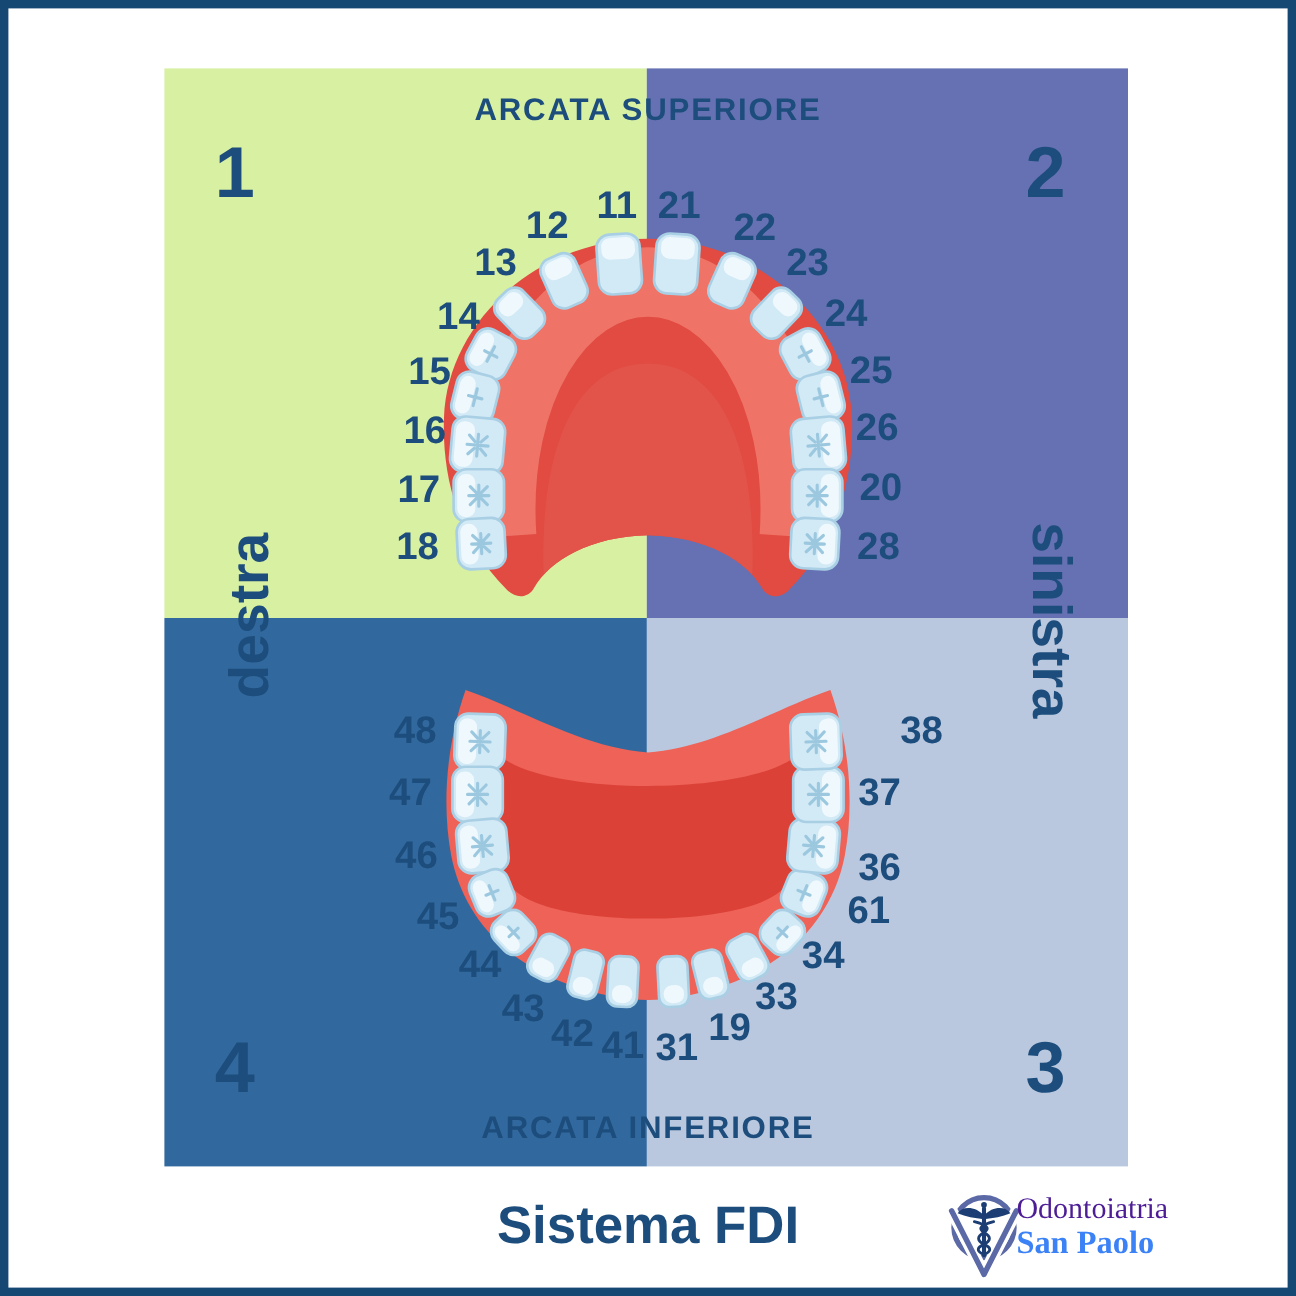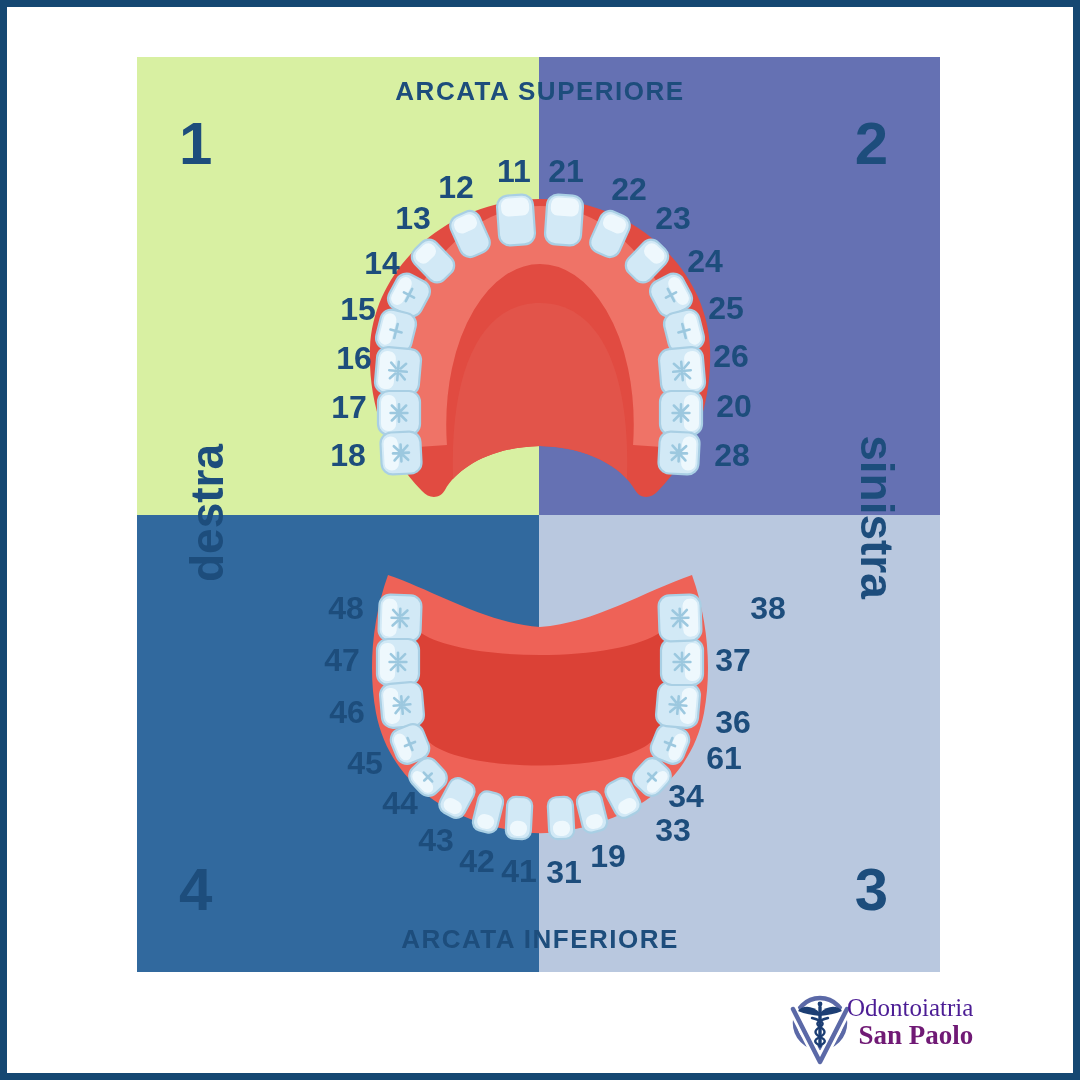--- a/index.html
+++ b/index.html
@@ -28,21 +28,21 @@
   #upper-arch{left:360px;top:185px;}
   #lower-arch{left:360px;top:565px;}
   .tooth-num{position:absolute;transform:translate(-50%,-50%);font-size:32px;font-weight:700;
              color:var(--navy,#1d4d7c);line-height:1;}
   .title{position:absolute;left:540px;top:1022px;transform:translate(-50%,-50%);
          font-size:44px;font-weight:700;color:var(--navy,#1d4d7c);white-space:nowrap;}
   .logo{position:absolute;left:785px;top:988px;width:230px;height:84px;}
   .logo-emblem{position:absolute;left:0;top:0;}
   .logo-text{position:absolute;left:62px;top:6px;font-family:"Liberation Serif","DejaVu Serif",serif;line-height:1.08;}
   .logo-line1{font-size:25px;font-weight:400;color:#4c1d95;}
-  .logo-line2{font-size:27px;font-weight:700;color:#701a75;text-align:right;}
+  .logo-line2{font-size:27px;font-weight:700;color:#3b82f6;}
 </style>
 </head>
 <body>
 
 <div class="page">
   <div class="frame"></div>
 
   <div class="quadrants">
     <div class="q q1" style="background: rgb(216, 240, 162);"></div>
     <div class="q q2" style="background: rgb(101, 113, 179);"></div>
@@ -289,28 +289,29 @@
       <span class="tooth-num" style="left: 346px; top: 608px;">48</span>
       <span class="tooth-num" style="left: 342px; top: 660px;">47</span>
       <span class="tooth-num" style="left: 347px; top: 712px;">46</span>
       <span class="tooth-num" style="left: 365px; top: 763px;">45</span>
       <span class="tooth-num" style="left: 400px; top: 803px;">44</span>
       <span class="tooth-num" style="left: 436px; top: 840px;">43</span>
       <span class="tooth-num" style="left: 477px; top: 861px;">42</span>
       <span class="tooth-num" style="left: 519px; top: 871px;">41</span>
       <span class="tooth-num" style="left: 564px; top: 872px;">31</span>
       <span class="tooth-num" style="left: 608px; top: 856px;">19</span>
-      <span class="tooth-num" style="left: 647px; top: 830px; margin-left: 26px;">33</span>
+      <span class="tooth-num" style="left: 647px; top: 830px;">33</span>
       <span class="tooth-num" style="left: 686px; top: 796px;">34</span>
       <span class="tooth-num" style="left: 724px; top: 758px;">61</span>
       <span class="tooth-num" style="left: 733px; top: 711px; margin-top: 11px;">36</span>
       <span class="tooth-num" style="left: 733px; top: 660px;">37</span>
       <span class="tooth-num" style="left: 730px; top: 608px; margin-left: 38px;">38</span>
     </div>
 
+  <div class="title">Sistema FDI</div>
 
   <div class="logo">
     <svg class="logo-emblem" width="70" height="84" viewBox="0 0 70 84">
       <circle cx="35" cy="35" r="25" fill="#ffffff" stroke="#5b69a7" stroke-width="4.5"></circle>
       <path d="M 8 21 L 35 74 L 62 21" fill="none" stroke="#ffffff" stroke-width="10" stroke-linecap="round" stroke-linejoin="round"></path>
       <path d="M 8 21 L 35 74 L 62 21" fill="none" stroke="#5b69a7" stroke-width="4.5" stroke-linecap="round" stroke-linejoin="round"></path>
       <g stroke="#1c3e74" fill="none" stroke-linecap="round">
         <circle cx="35" cy="16" r="2.4" fill="#1c3e74" stroke="none"></circle>
         <path d="M 35 19 V 58" stroke-width="3.4"></path>
         <path d="M 35 25 C 28 17, 17 17, 13 23 C 20 26, 27 27, 35 28" fill="#1c3e74" stroke="none"></path>

